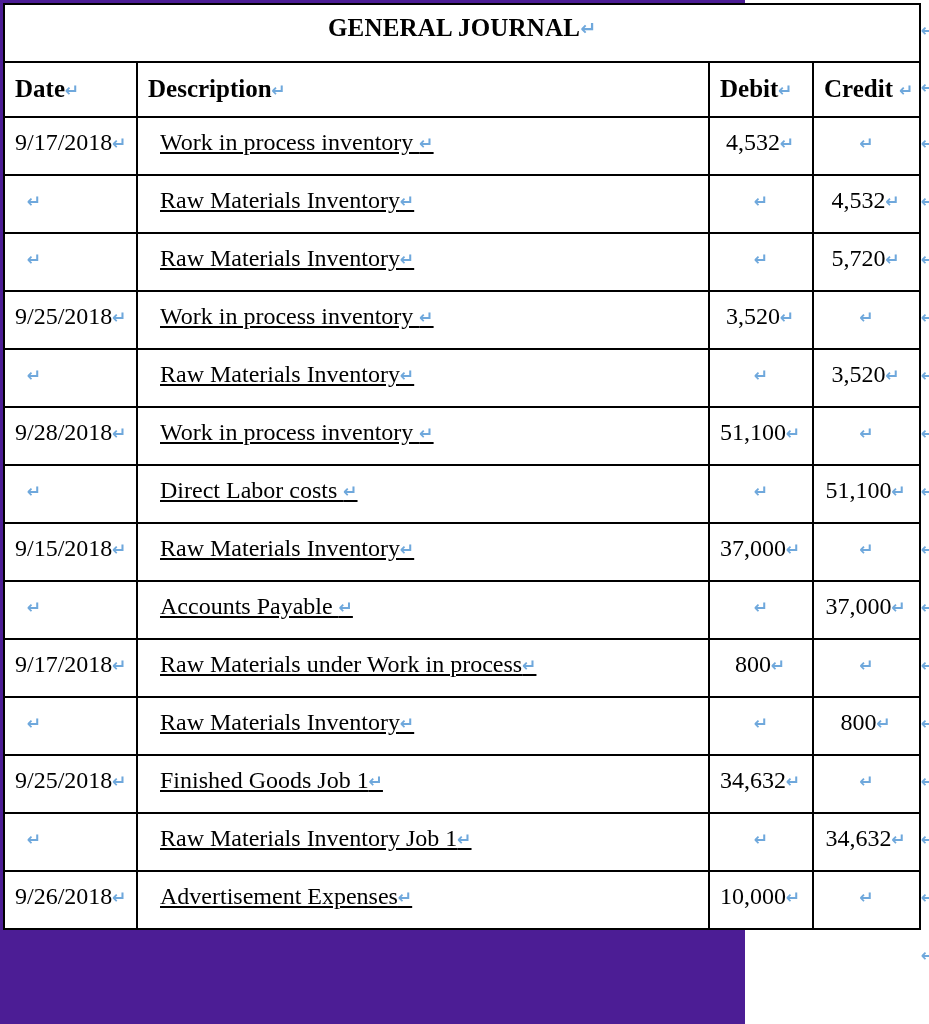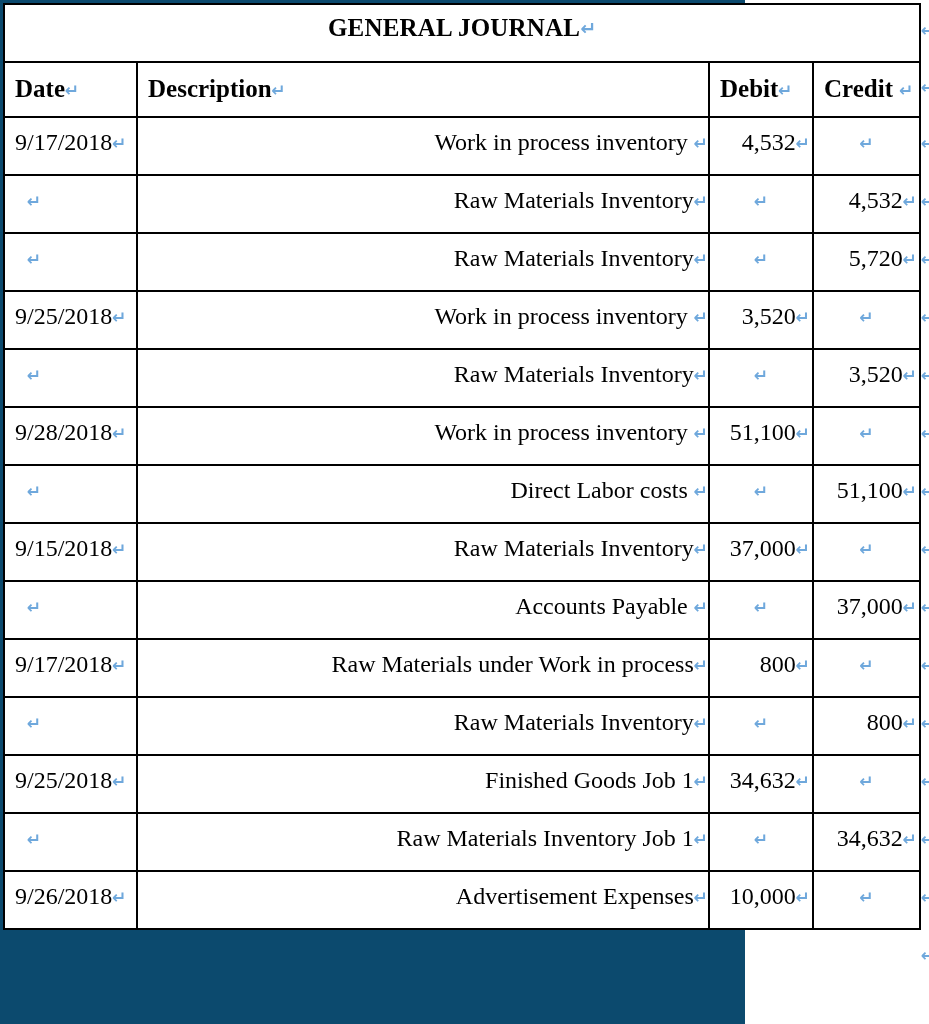--- a/index.html
+++ b/index.html
@@ -15,21 +15,21 @@
     font-family: "Liberation Serif", "DejaVu Serif", serif;
     color: #000000;
     -webkit-font-smoothing: antialiased;
   }
 
   
   #page {
     position: relative;
     width: 745px;
     height: 1024px;
-    background: #0c4a6e;
+    background: #4c1d95;
   }
 
   
   .journal-table {
     position: absolute;
     left: 3px;
     top: 3px;
     width: 916px;
     border-collapse: collapse;
     table-layout: fixed;
@@ -81,22 +81,22 @@
   .body-row td { height: 56px; margin-top: 30px; }
 
   .cell-inner {
     display: block;
     font-size: 24px;
     line-height: 1;
     padding-top: 12px;
     white-space: nowrap;
   }
   .cell-date    { padding-left: 10px; text-align: left; }
-  .cell-desc    { padding-left: 22px; text-align: right; }
-  .cell-num     { padding-right: 2px;  text-align: right; }
+  .cell-desc    { padding-left: 22px; text-align: left; text-decoration: underline; }
+  .cell-num     { padding-right: 2px;  text-align: center; }
 
   
   .cell-empty.cell-date { padding-left: 22px; text-align: left; }
   .cell-empty.cell-num  { padding-right: 0; text-align: center; }
 
   
   .ret {
     color: #6fa8dc;
     font-family: "DejaVu Sans", sans-serif;
     font-size: 17px;

